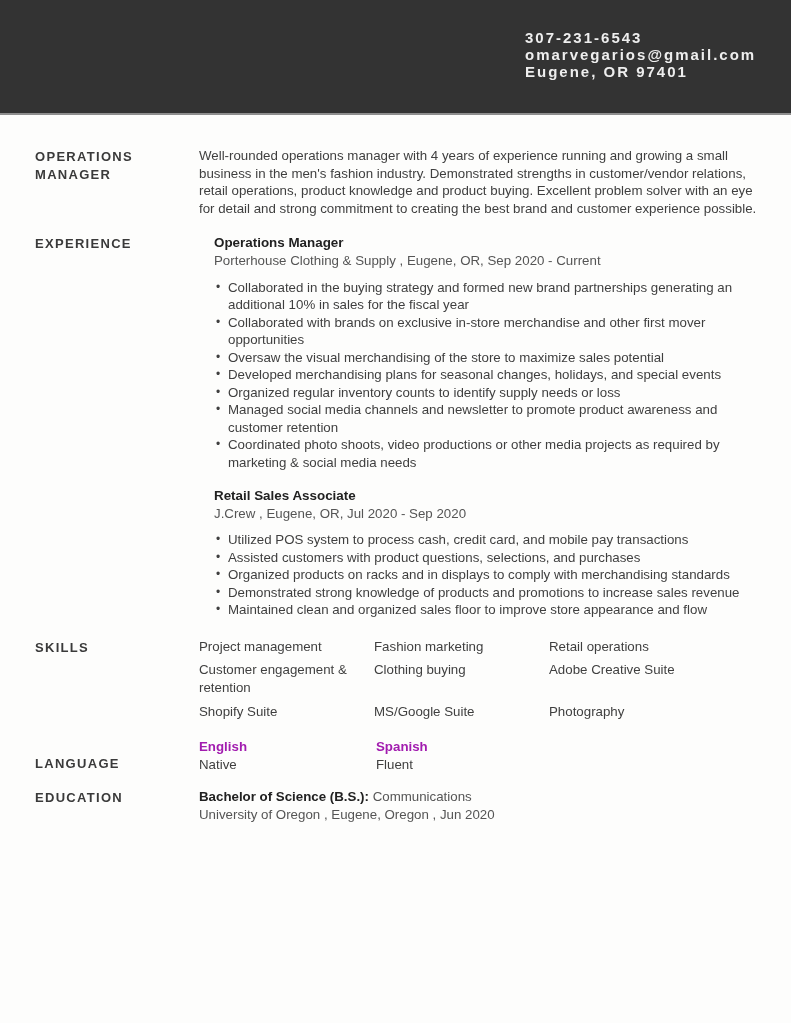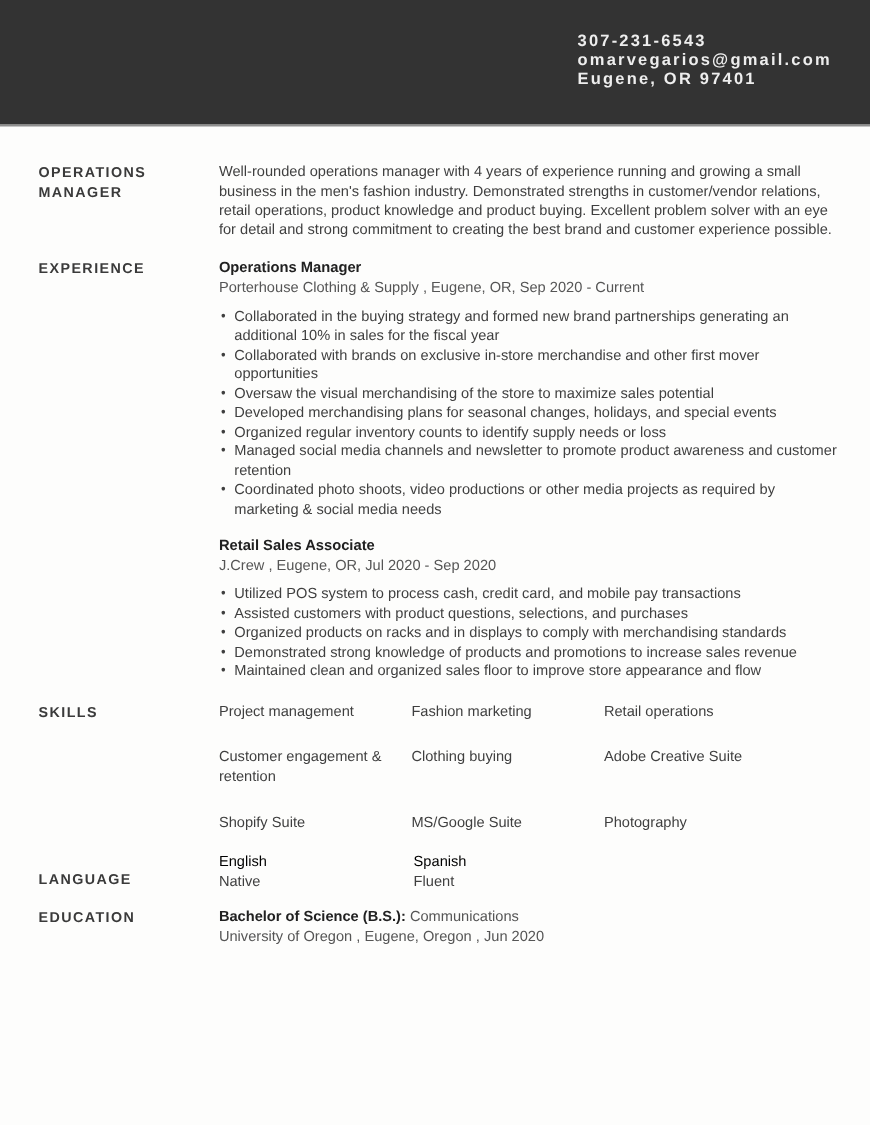--- a/index.html
+++ b/index.html
@@ -100,41 +100,41 @@
     left: 2px;
     top: 0;
     font-size: 12px;
     color: #3f3f3f;
   }
 
   
   .skills-grid {
     display: grid;
     grid-template-columns: 175px 175px 1fr;
-    row-gap: 24px;
+    row-gap: 6px;
     align-items: start;
   }
   .skill { padding-right: 18px; }
 
   
   .lang-grid {
     display: grid;
     grid-template-columns: 177px 1fr;
     align-items: start;
   }
-  .lang-name { font-weight: normal; color: #000000; }
+  .lang-name { font-weight: bold; color: #a21caf; }
   .lang-level { color: #3f3f3f; }
 
   
   .edu-degree-bold { font-weight: bold; color: #212121; }
   .edu-major { color: #555555; }
   .edu-meta { color: #555555; line-height: 18px; }
 
   
-  .row-experience { margin-top: 17px !important; }
+  .row-experience { margin-top: 17px !important; gap: 15px; }
   .row-skills { margin-top: 19px !important; justify-content: flex-end; }
   .row-language { margin-top: 18px !important; align-items: flex-end; }
   .row-education { margin-top: 15px !important; }
 </style>
 </head>
 <body>
 
 <div class="page">
 
   <header class="header">

